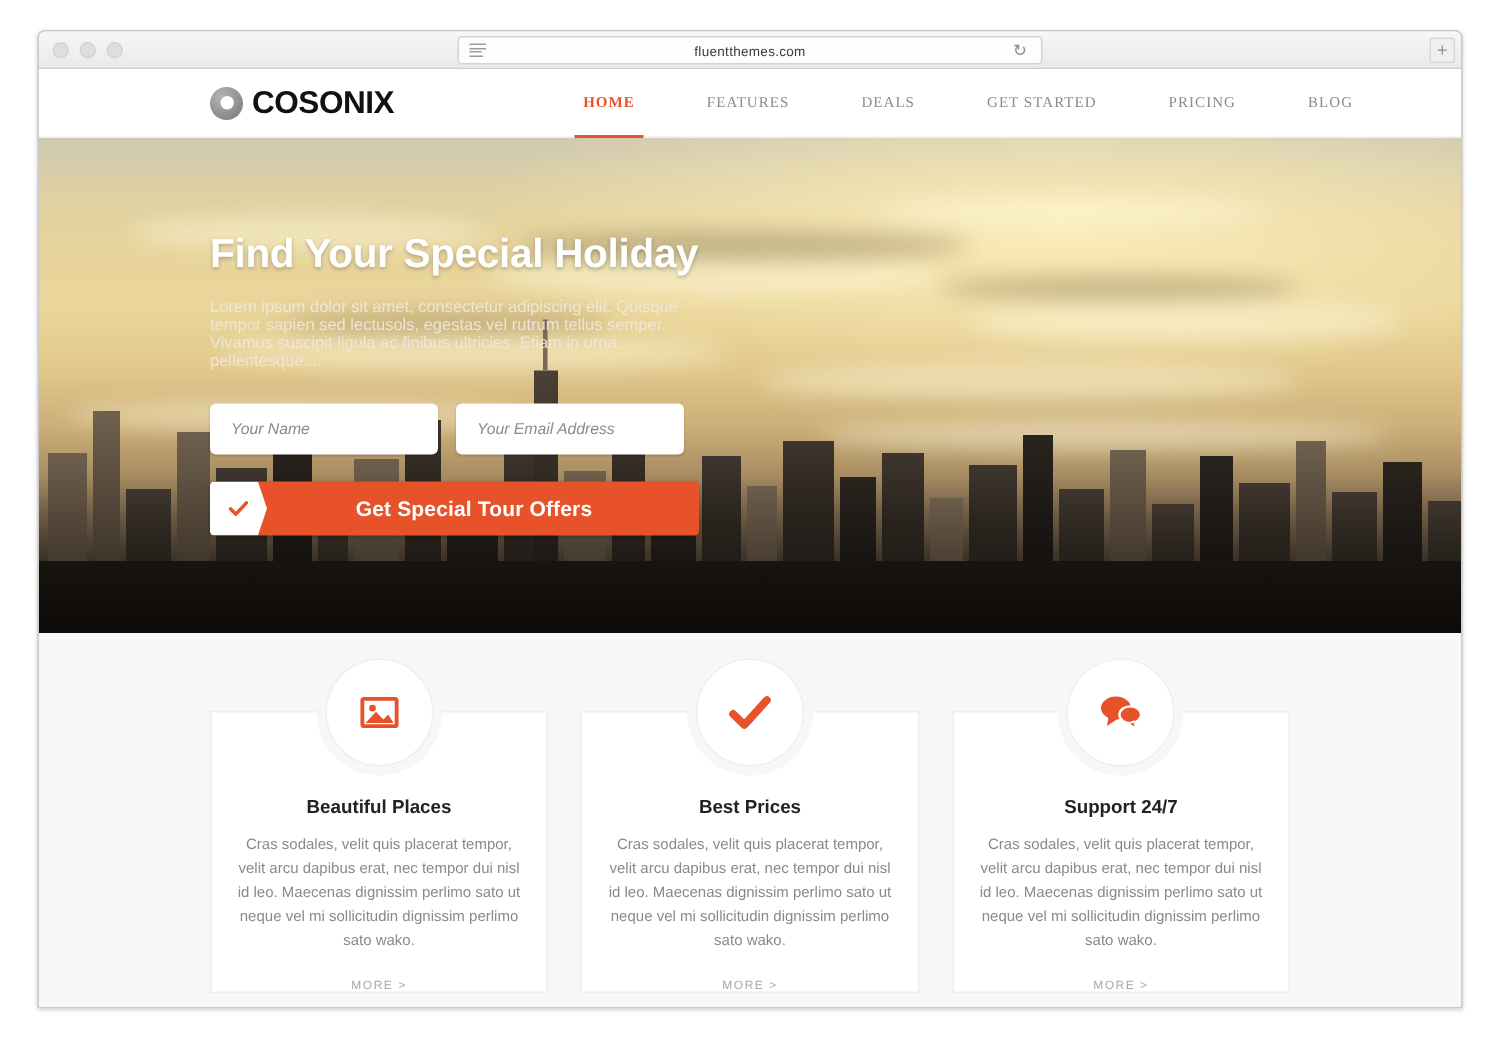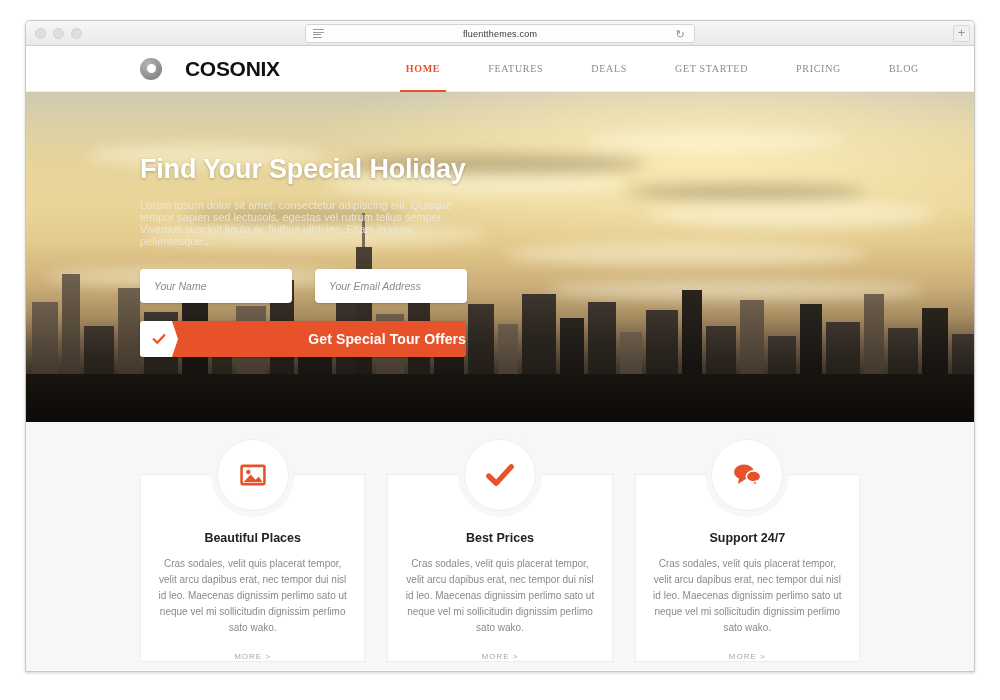--- a/index.html
+++ b/index.html
@@ -86,21 +86,21 @@
   .site-header {
     position: relative;
     height: 46px;
     background: #ffffff;
     display: flex; align-items: center;
     border-bottom: 1px solid #eeeeee;
   }
   .logo {
     display: flex; align-items: center;
     margin-left: 114px;
-    gap: 23px;
+    gap: 6px;
   }
   .logo-mark {
     width: 22px; height: 22px;
     border-radius: 50%;
     background: radial-gradient(circle at 35% 30%, #b5b5b5, #8e8e8e 62%, #777 100%);
     display: flex; align-items: center; justify-content: center;
   }
   .logo-mark::after {
     content: "";
     width: 9px; height: 9px;
@@ -220,21 +220,21 @@
     width: 342px;
     font-size: 11px;
     line-height: 12px;
     color: #efe8dd;
     opacity: .92;
   }
   .hero-form {
     margin-top: 22px;
     width: 326px;
   }
-  .form-row { display: flex; gap: 23px; }
+  .form-row { display: flex; gap: 12px; }
   .field {
     width: 152px; height: 34px;
     background: #ffffff;
     border: none;
     border-radius: 4px;
     padding: 0 14px;
     font-size: 10.5px;
     font-style: italic;
     color: #2e2e2e;
     font-family: "Liberation Sans", sans-serif;
@@ -243,21 +243,21 @@
   }
   .field::placeholder { color: #8b8b8b; font-style: italic; }
   .cta {
     position: relative;
     margin-top: 18px;
     width: 326px; height: 36px;
     background: #e8522a;
     border: none;
     border-radius: 3px;
     cursor: pointer;
-    display: flex; align-items: center; justify-content: flex-end;
+    display: flex; align-items: center; justify-content: center;
     box-shadow: 0 1px 3px rgba(0,0,0,.25);
   }
   .cta-check {
     position: absolute; left: 0; top: 0;
     width: 38px; height: 36px;
     background: #ffffff;
     border-radius: 3px 0 0 3px;
     display: flex; align-items: center; justify-content: center;
     clip-path: polygon(0 0, 84% 0, 100% 50%, 84% 100%, 0 100%);
   }

